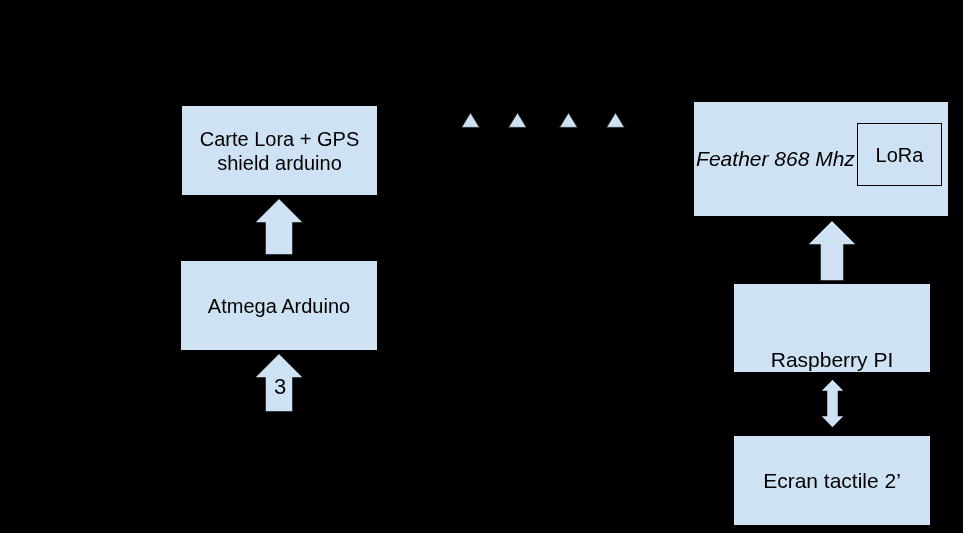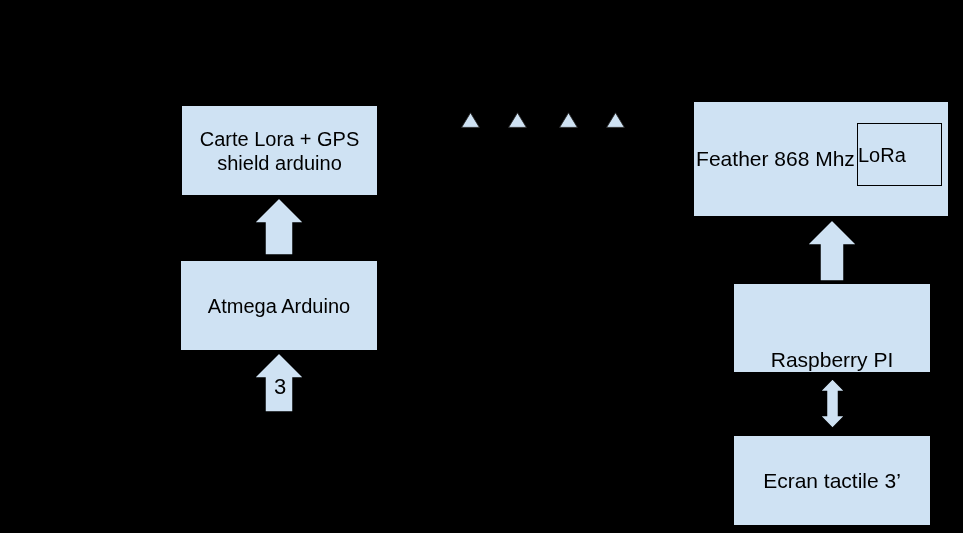--- a/index.html
+++ b/index.html
@@ -50,32 +50,34 @@
   }
   #feather-label-zone {
     position: absolute;
     left: 0;
     top: 0;
     bottom: 0;
     width: 163px;
     display: flex;
     align-items: center;
     justify-content: center;
+    font-style: italic;
   }
   #lora-chip {
     position: absolute;
     box-sizing: border-box;
     left: 163px;
     top: 21px;
     width: 85px;
     height: 63px;
     background: var(--node-fill, #cfe2f3);
     border: 1.5px solid var(--node-border, #000000);
     display: flex;
     align-items: center;
+    justify-content: center;
   }
   #arrow-count-label {
     position: absolute;
     left: 266px;
     top: 375px;
     width: 28px;
     text-align: center;
     font-size: 22px;
     line-height: 24px;
     color: var(--text-color, #000000);
@@ -144,16 +146,16 @@
 
   <div class="node" style="left:732px; top:282px; width:200px; height:92px;align-items:flex-end;">
     <div class="node-label size-21">Raspberry PI</div>
   </div>
 
   <svg class="arrow-svg" style="left:819px; top:378px;" width="27" height="51" viewBox="0 0 27 51">
     <polygon class="arrow-shape" points="13.5,0.8 26,13.5 19.5,13.5 19.5,37.5 26,37.5 13.5,50.2 1,37.5 7.5,37.5 7.5,13.5 1,13.5"></polygon>
   </svg>
 
   <div class="node" style="left:732px; top:434px; width:200px; height:93px;">
-    <div class="node-label size-21">Ecran tactile 3’</div>
+    <div class="node-label size-21">Ecran tactile 2’</div>
   </div>
 
 </div>
 
 </body></html>

